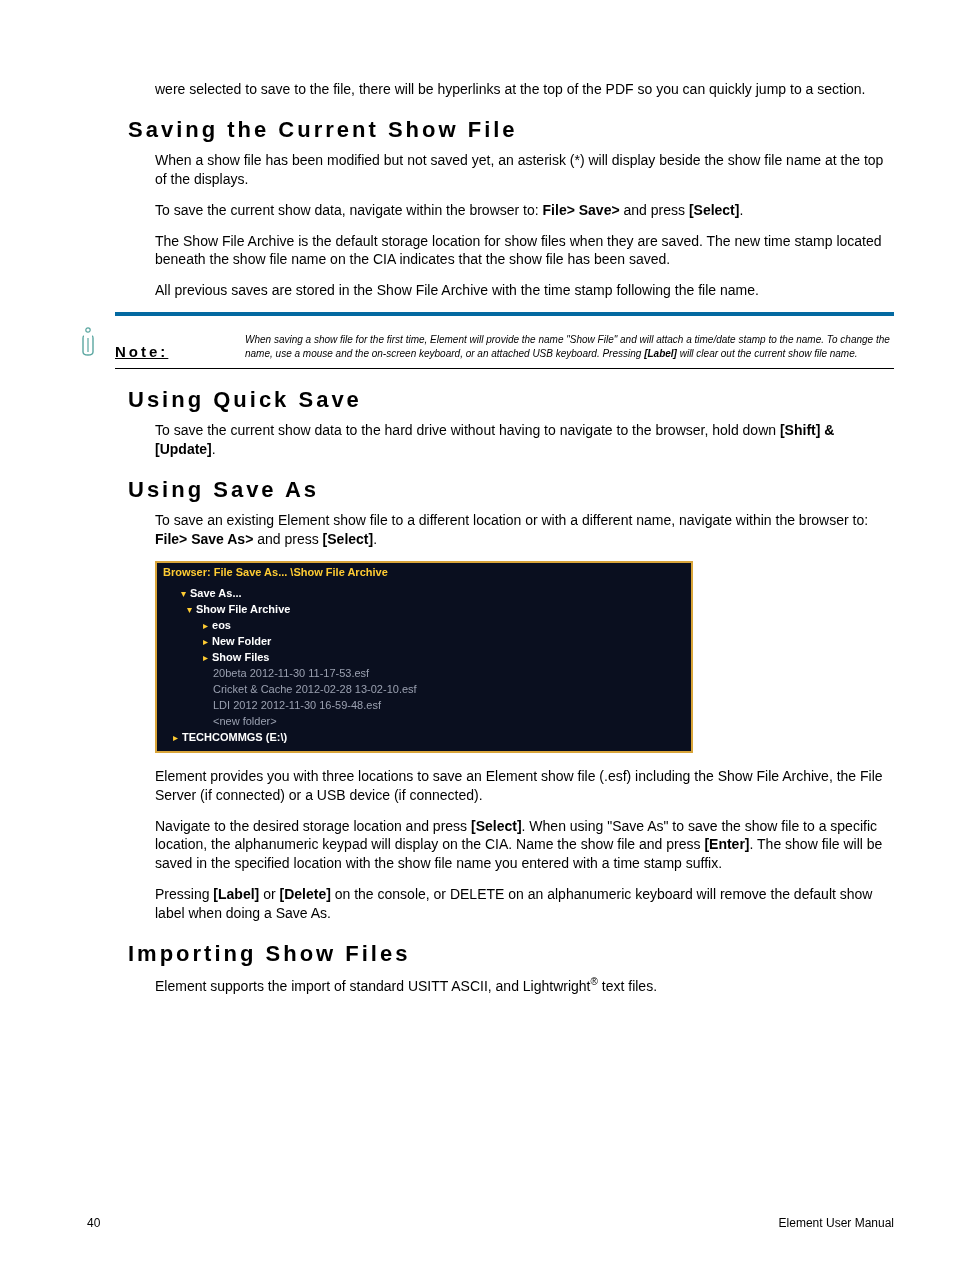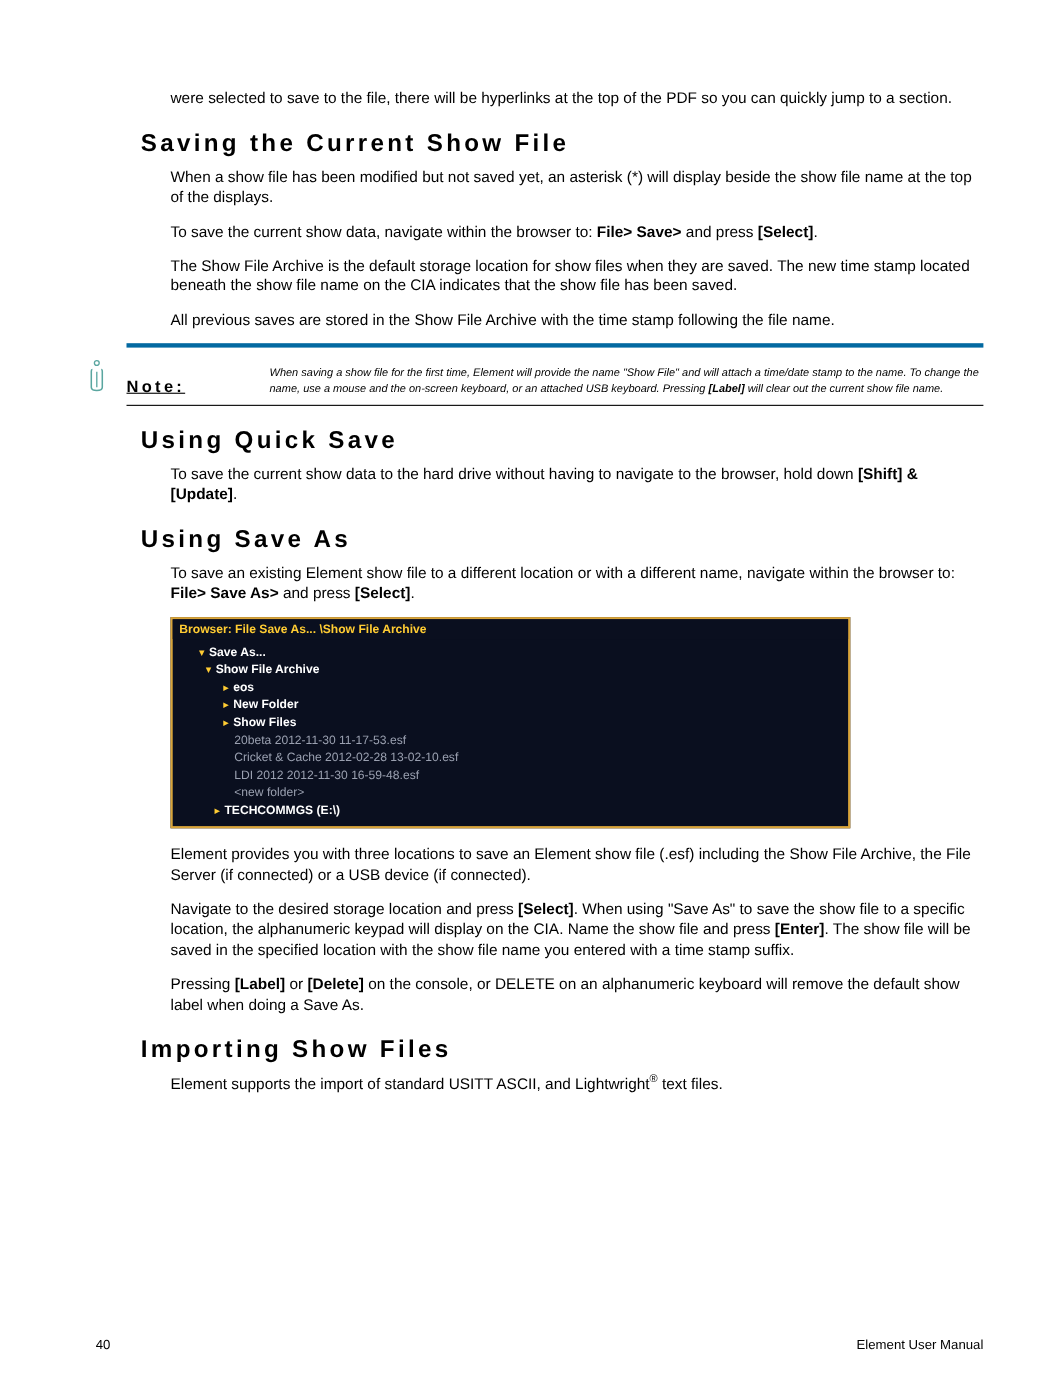--- a/index.html
+++ b/index.html
@@ -34,21 +34,21 @@
   .note-icon-cell { width: 40px; display:flex; justify-content:flex-start; padding-top:2px; margin-left:-40px;}
   .note-label-cell { width: 130px; font-weight: bold; text-decoration: underline; letter-spacing: 3px; font-size:15px; }
   .note-body-cell { flex: 1; font-style: italic; font-size: 10px; line-height:1.35;}
   svg.info-icon { width: 26px; height: 34px; }
   .browser-panel {
     border: 2px solid #d9a53a;
     background: #0a0f1f;
     color: #fff;
     font-family: Verdana, Arial, sans-serif;
     font-size: 11px;
-    width: 618px;
+    width: 538px;
     margin: 4px 0 14px 0;
   }
   .browser-header {
     background: #0a0f1f;
     color: #ffcc33;
     font-weight: bold;
     padding: 3px 6px;
     font-size:11px;
   }
   .tree { padding: 4px 0 6px 0; }
@@ -146,21 +146,21 @@
         </div>
       <div class="tree-row" style="padding-left:56px">
           <span class="label dim">Cricket &amp; Cache 2012-02-28 13-02-10.esf</span>
         </div>
       <div class="tree-row" style="padding-left:56px">
           <span class="label dim">LDI 2012 2012-11-30 16-59-48.esf</span>
         </div>
       <div class="tree-row" style="padding-left:56px">
           <span class="label dim">&lt;new folder&gt;</span>
         </div>
-      <div class="tree-row" style="padding-left:38px">
+      <div class="tree-row" style="padding-left:16px">
           <span class="arrow-right"></span>
           <span class="label bright">TECHCOMMGS (E:\)</span>
         </div>
     </div>
   </div>
 
   <p>Element provides you with three locations to save an Element show file (.esf) including the Show File Archive, the File Server (if connected) or a USB device (if connected).</p>
   <p>
     <span>Navigate to the desired storage location and press </span><span class="bold">[Select]</span><span>. When using "Save As" to save the show file to a specific location, the alphanumeric keypad will display on the CIA. Name the show file and press </span><span class="bold">[Enter]</span><span>. The show file will be saved in the specified location with the show file name you entered with a time stamp suffix.</span>
   </p>

